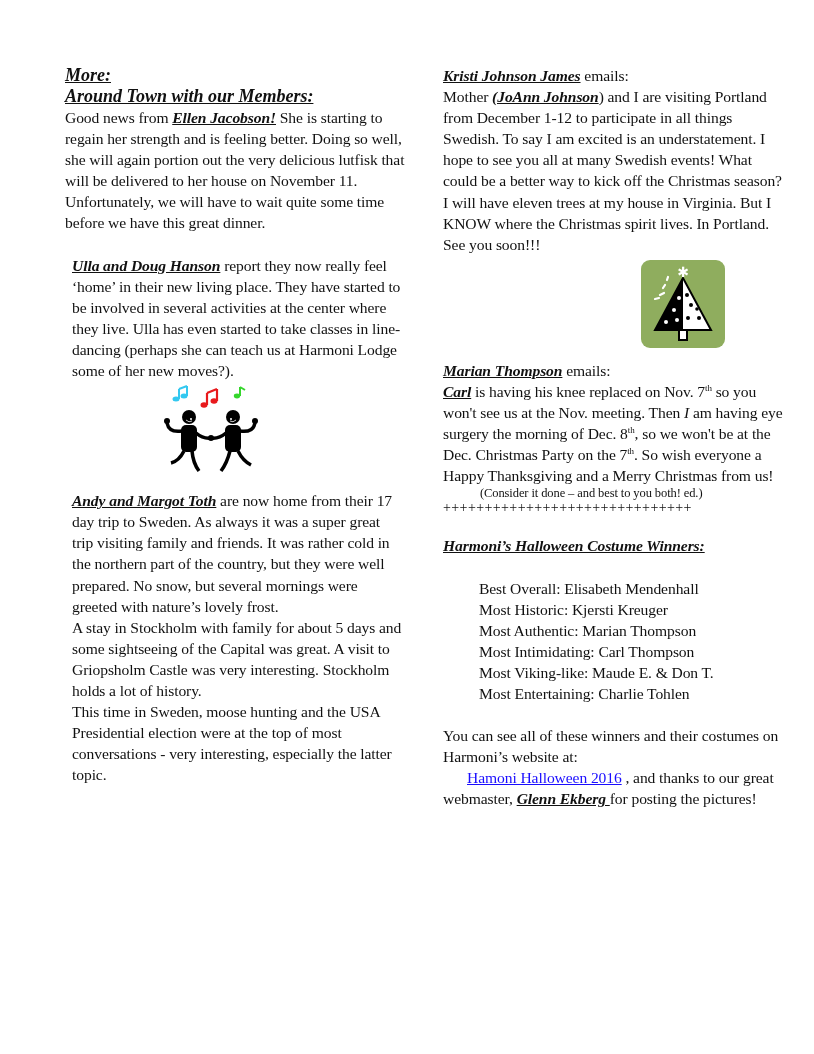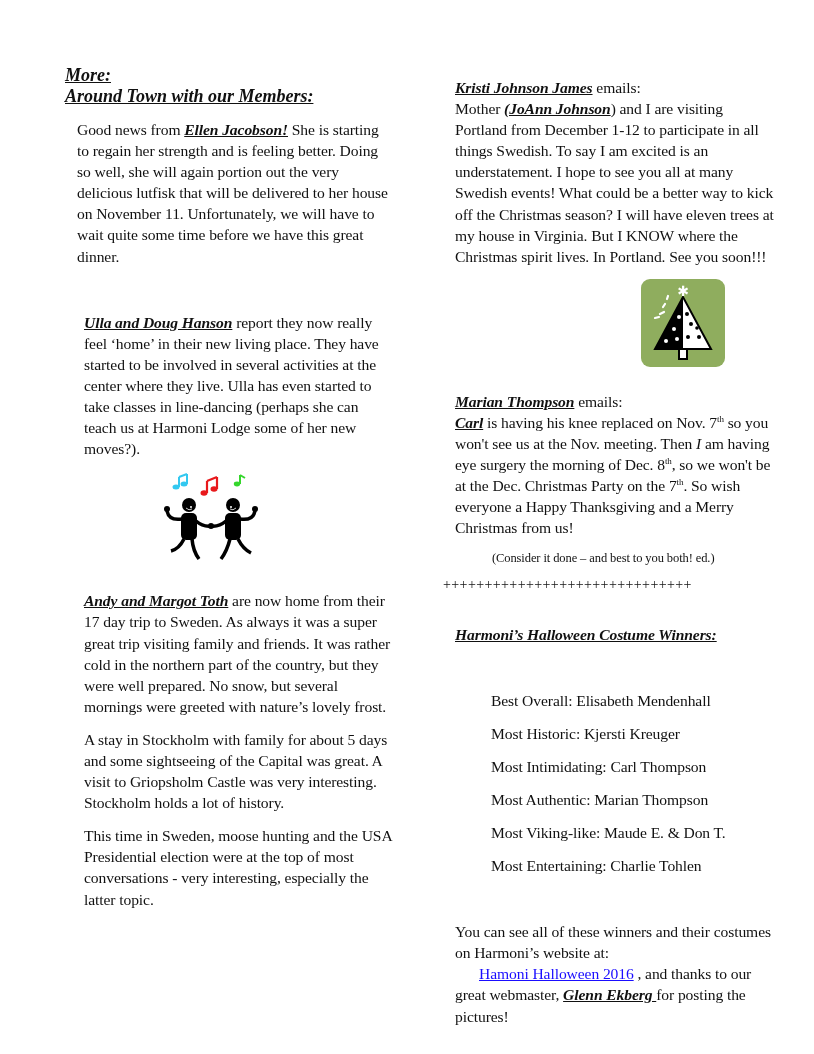--- a/index.html
+++ b/index.html
@@ -1,21 +1,21 @@
 <!DOCTYPE html>
 <html><head>
   <meta charset="utf-8">
   <style>
     html, body { margin: 0; padding: 0; background: #ffffff; }
     body { width: 814px; height: 1054px; position: relative; overflow: hidden;
            font-family: "Liberation Serif", "DejaVu Serif", serif; color: #111; }
     .col { position: absolute; top: 65px; }
     .col-left { left: 65px; width: 340px; }
     .col-right { left: 443px; width: 345px; }
-    p, .line { margin: 12px; font-size: 15.6px; line-height: 21.1px; letter-spacing: -0.1px; }
+    p, .line { margin: 0; font-size: 15.6px; line-height: 21.1px; letter-spacing: -0.1px; }
     .hdr { font-weight: bold; font-style: italic; text-decoration: underline;
            font-size: 18px; line-height: 21px; }
     .name { font-weight: bold; font-style: italic; text-decoration: underline; }
     .gap { height: 21px; }
     .small-italic { font-size: 12.5px; line-height: 15px; padding-left: 37px; }
     .plus-row { font-size: 14px; line-height: 14px; letter-spacing: 0.4px; white-space: nowrap; }
     .winners { padding-left: 36px; }
     .link { color: #1a0dff; text-decoration: underline; cursor: pointer; }
     .indent { padding-left: 24px; }
     sup { font-size: 9px; line-height: 0; vertical-align: super; }
@@ -127,20 +127,20 @@
   <div class="line small-italic">(Consider it done – and best to you both!  ed.)</div>
   <div class="plus-row">++++++++++++++++++++++++++++++</div>
 
   <div style="height:20px"></div>
 
   <div class="line name">Harmoni’s Halloween Costume Winners:</div>
   <div class="gap"></div>
   <div class="winners">
     <div class="line">Best Overall:  Elisabeth Mendenhall</div>
     <div class="line">Most Historic: Kjersti Kreuger</div>
+    <div class="line">Most Authentic: Marian Thompson</div>
     <div class="line">Most Intimidating: Carl Thompson</div>
-    <div class="line">Most Authentic: Marian Thompson</div>
     <div class="line">Most Viking-like: Maude E. &amp; Don T.</div>
     <div class="line">Most Entertaining: Charlie Tohlen</div>
   </div>
   <div class="gap"></div>
   <p><span>You can see all of these winners and their costumes on Harmoni’s website at:</span><br><span class="indent"></span><a class="link">Hamoni Halloween 2016</a><span> , and thanks to our great webmaster, </span><span class="name">Glenn Ekberg </span><span> for posting the pictures!</span></p>
 </div>
 
 </body></html>

